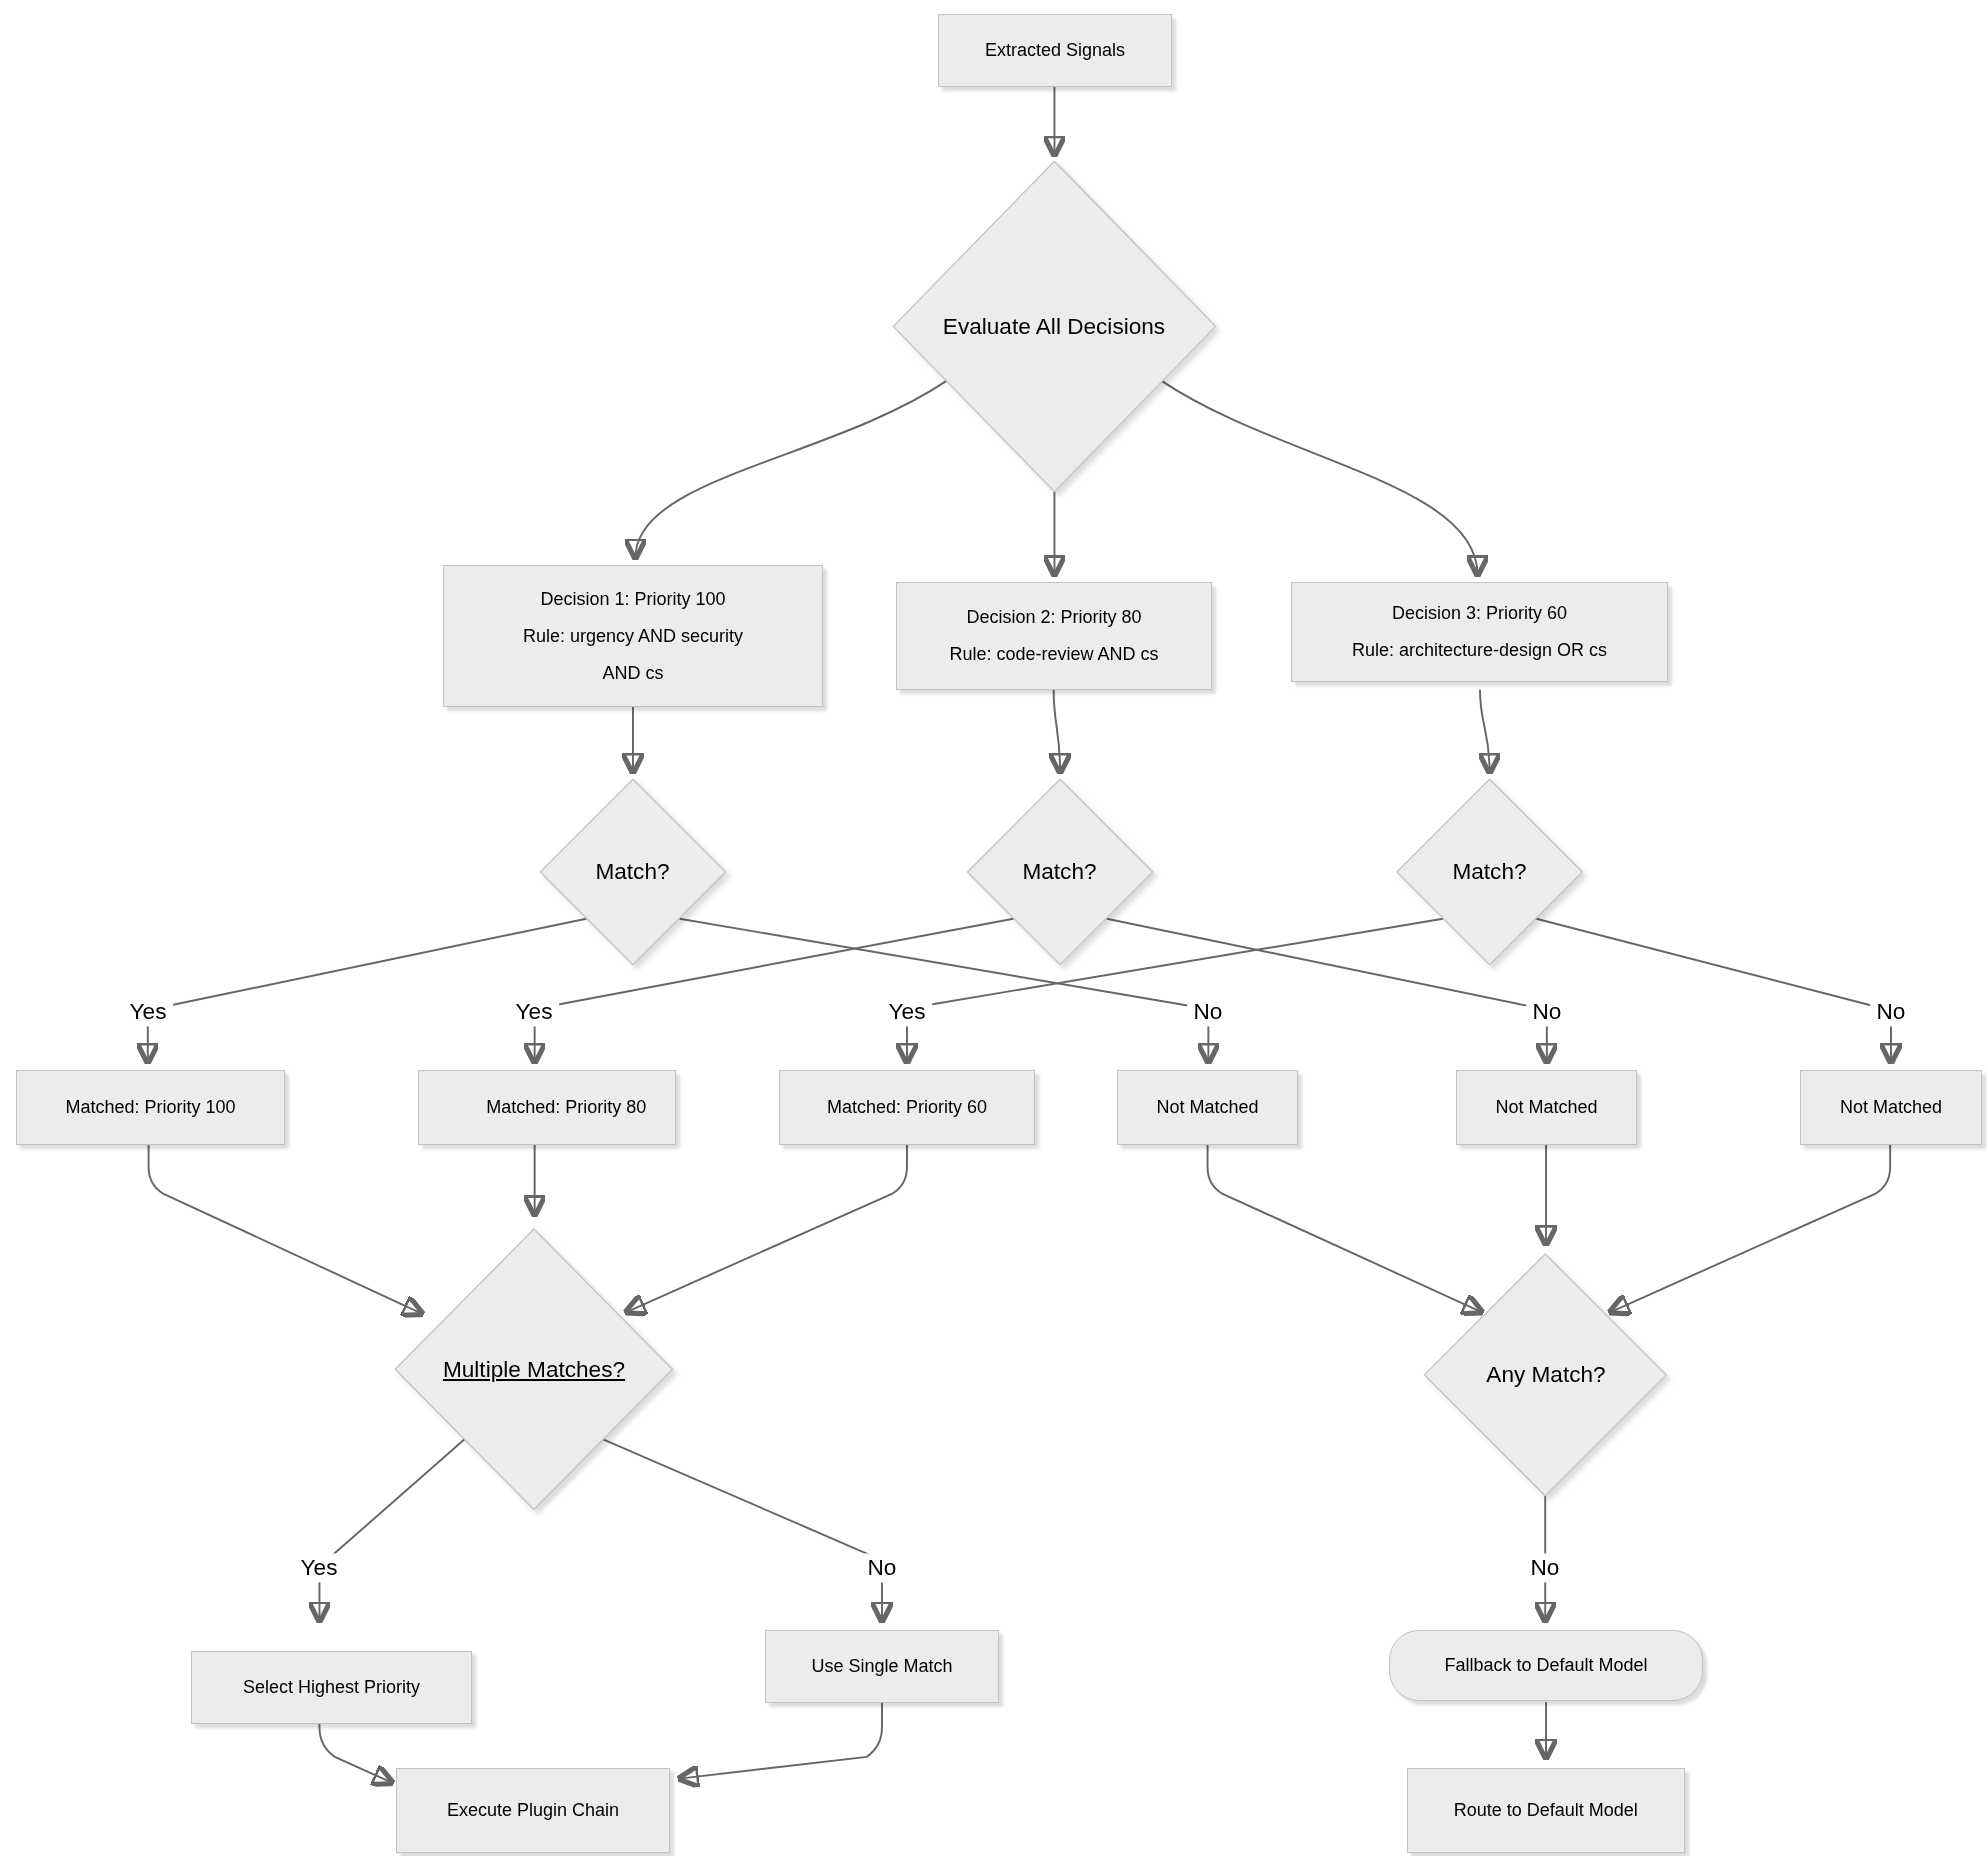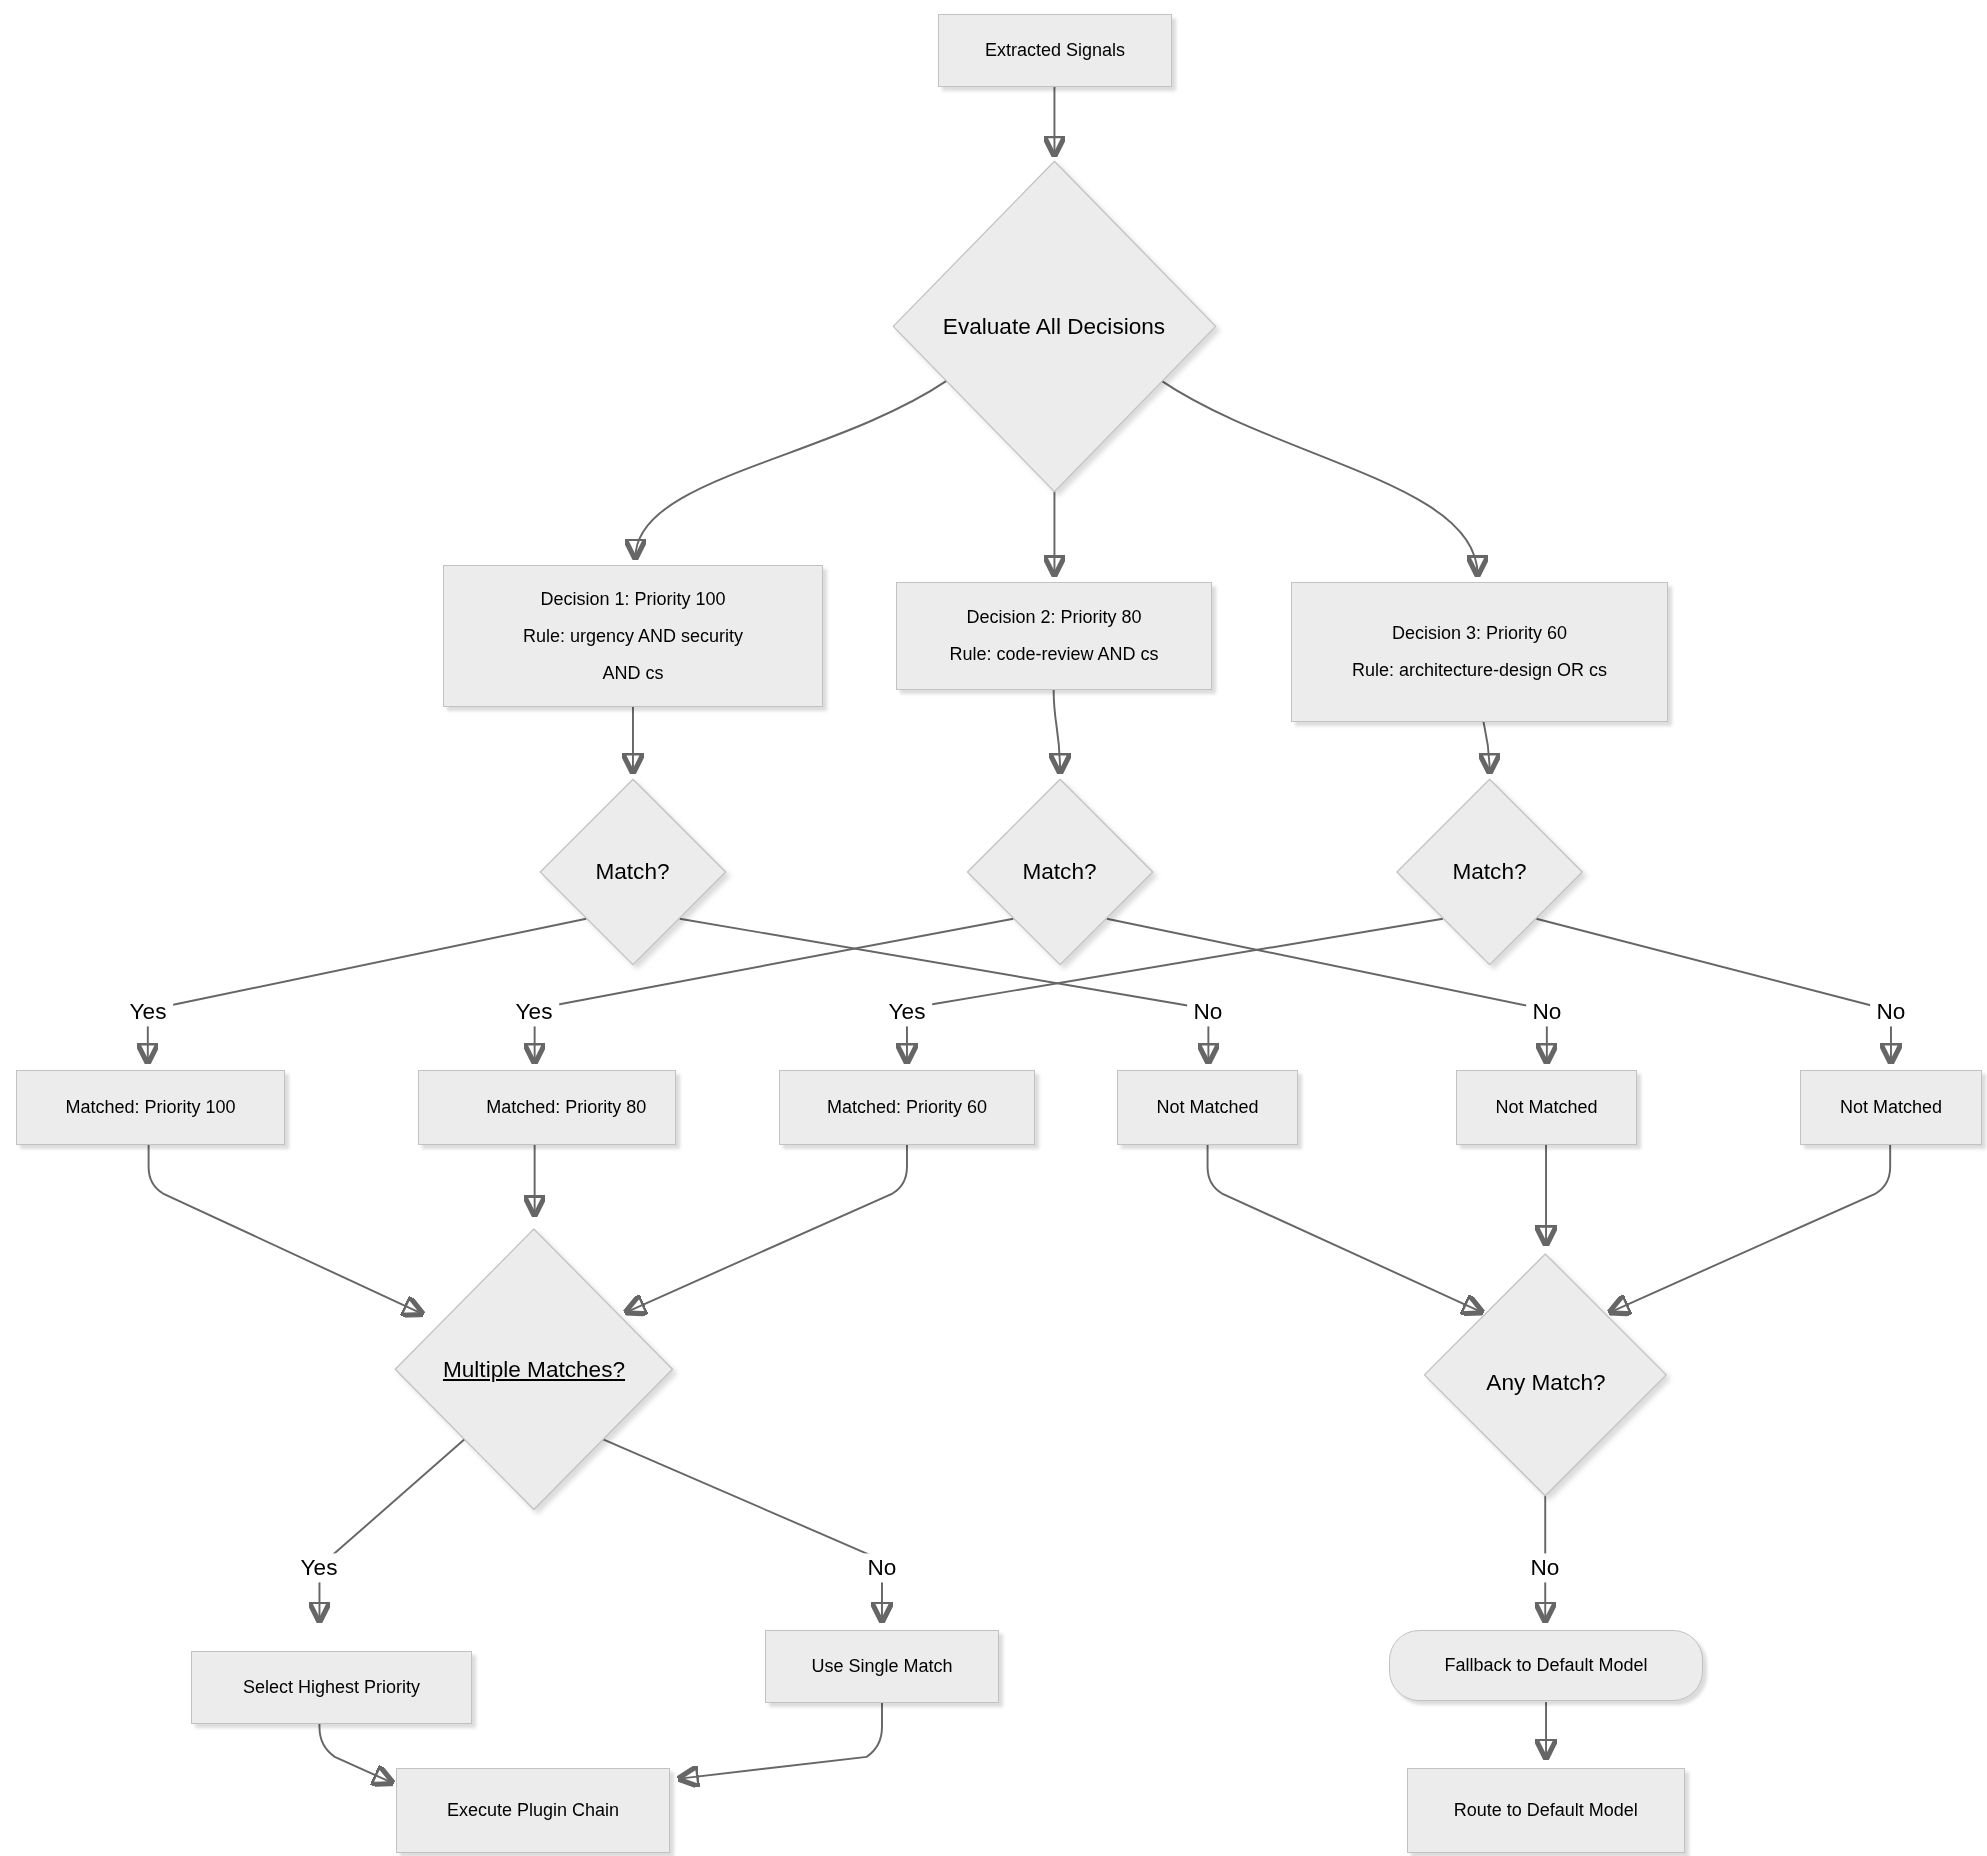--- a/index.html
+++ b/index.html
@@ -87,40 +87,40 @@
     <polygon points="662,1525 834,1699 662,1873 490,1699"></polygon>
     <polygon points="1917,1556 2067,1706 1917,1856 1767,1706"></polygon>
   </svg>
 
   <div class="node" style="left:938px;top:13.7px;width:234px;height:73px;">Extracted Signals</div>
   <div class="node" style="left:443px;top:565px;width:380px;height:142px;">Decision 1: Priority 100
 Rule: urgency AND security
 AND cs</div>
   <div class="node" style="left:896px;top:582px;width:316px;height:108px;">Decision 2: Priority 80
 Rule: code-review AND cs</div>
-  <div class="node" style="left:1291px;top:582px;width:377px;height:140px;">Decision 3: Priority 60
+  <div class="node" style="left:1291px;top:582px;width:377px;height:100px;">Decision 3: Priority 60
 Rule: architecture-design OR cs</div>
   <div class="node" style="left:16px;top:1070px;width:269px;height:75px;">Matched: Priority 100</div>
   <div class="node" style="left:418px;top:1070px;width:258px;height:75px;padding-left:45px;">Matched: Priority 80</div>
   <div class="node" style="left:779px;top:1070px;width:256px;height:75px;">Matched: Priority 60</div>
   <div class="node" style="left:1117px;top:1070px;width:181px;height:75px;">Not Matched</div>
   <div class="node" style="left:1456px;top:1070px;width:181px;height:75px;">Not Matched</div>
   <div class="node" style="left:1800px;top:1070px;width:182px;height:75px;">Not Matched</div>
   <div class="node" style="left:191px;top:1630px;width:281px;height:73px;margin-top:21px;">Select Highest Priority</div>
   <div class="node" style="left:765px;top:1630px;width:234px;height:73px;">Use Single Match</div>
   <div class="node" style="left:1389px;top:1630px;width:314px;height:71px;border-radius:30px;">Fallback to Default Model</div>
   <div class="node" style="left:396px;top:1768px;width:274px;height:85px;">Execute Plugin Chain</div>
   <div class="node" style="left:1407px;top:1768px;width:278px;height:85px;padding-left:6px;">Route to Default Model</div>
 
   <div class="dlabel" style="left:909px;top:309px;width:290px;height:35px;">Evaluate All Decisions</div>
   <div class="dlabel" style="left:552px;top:854px;width:161px;height:35px;">Match?</div>
   <div class="dlabel" style="left:979px;top:854px;width:161px;height:35px;">Match?</div>
   <div class="dlabel" style="left:1409px;top:854px;width:161px;height:35px;">Match?</div>
   <div class="dlabel" style="left:405px;top:1352px;width:258px;height:35px;text-decoration:underline;">Multiple Matches?</div>
-  <div class="dlabel" style="left:1441px;top:1357px;width:210px;height:35px;margin-top:8px;">Any Match?</div>
+  <div class="dlabel" style="left:1441px;top:1357px;width:210px;height:35px;">Any Match?</div>
 
   <div class="edge-label" style="left:148px;top:1012px;">Yes</div>
   <div class="edge-label" style="left:534px;top:1012px;">Yes</div>
   <div class="edge-label" style="left:907px;top:1012px;">Yes</div>
   <div class="edge-label" style="left:1208px;top:1012px;">No</div>
   <div class="edge-label" style="left:1547px;top:1012px;">No</div>
   <div class="edge-label" style="left:1891px;top:1012px;">No</div>
   <div class="edge-label" style="left:319px;top:1568px;">Yes</div>
   <div class="edge-label" style="left:882px;top:1568px;">No</div>
   <div class="edge-label" style="left:1545px;top:1568px;">No</div>

